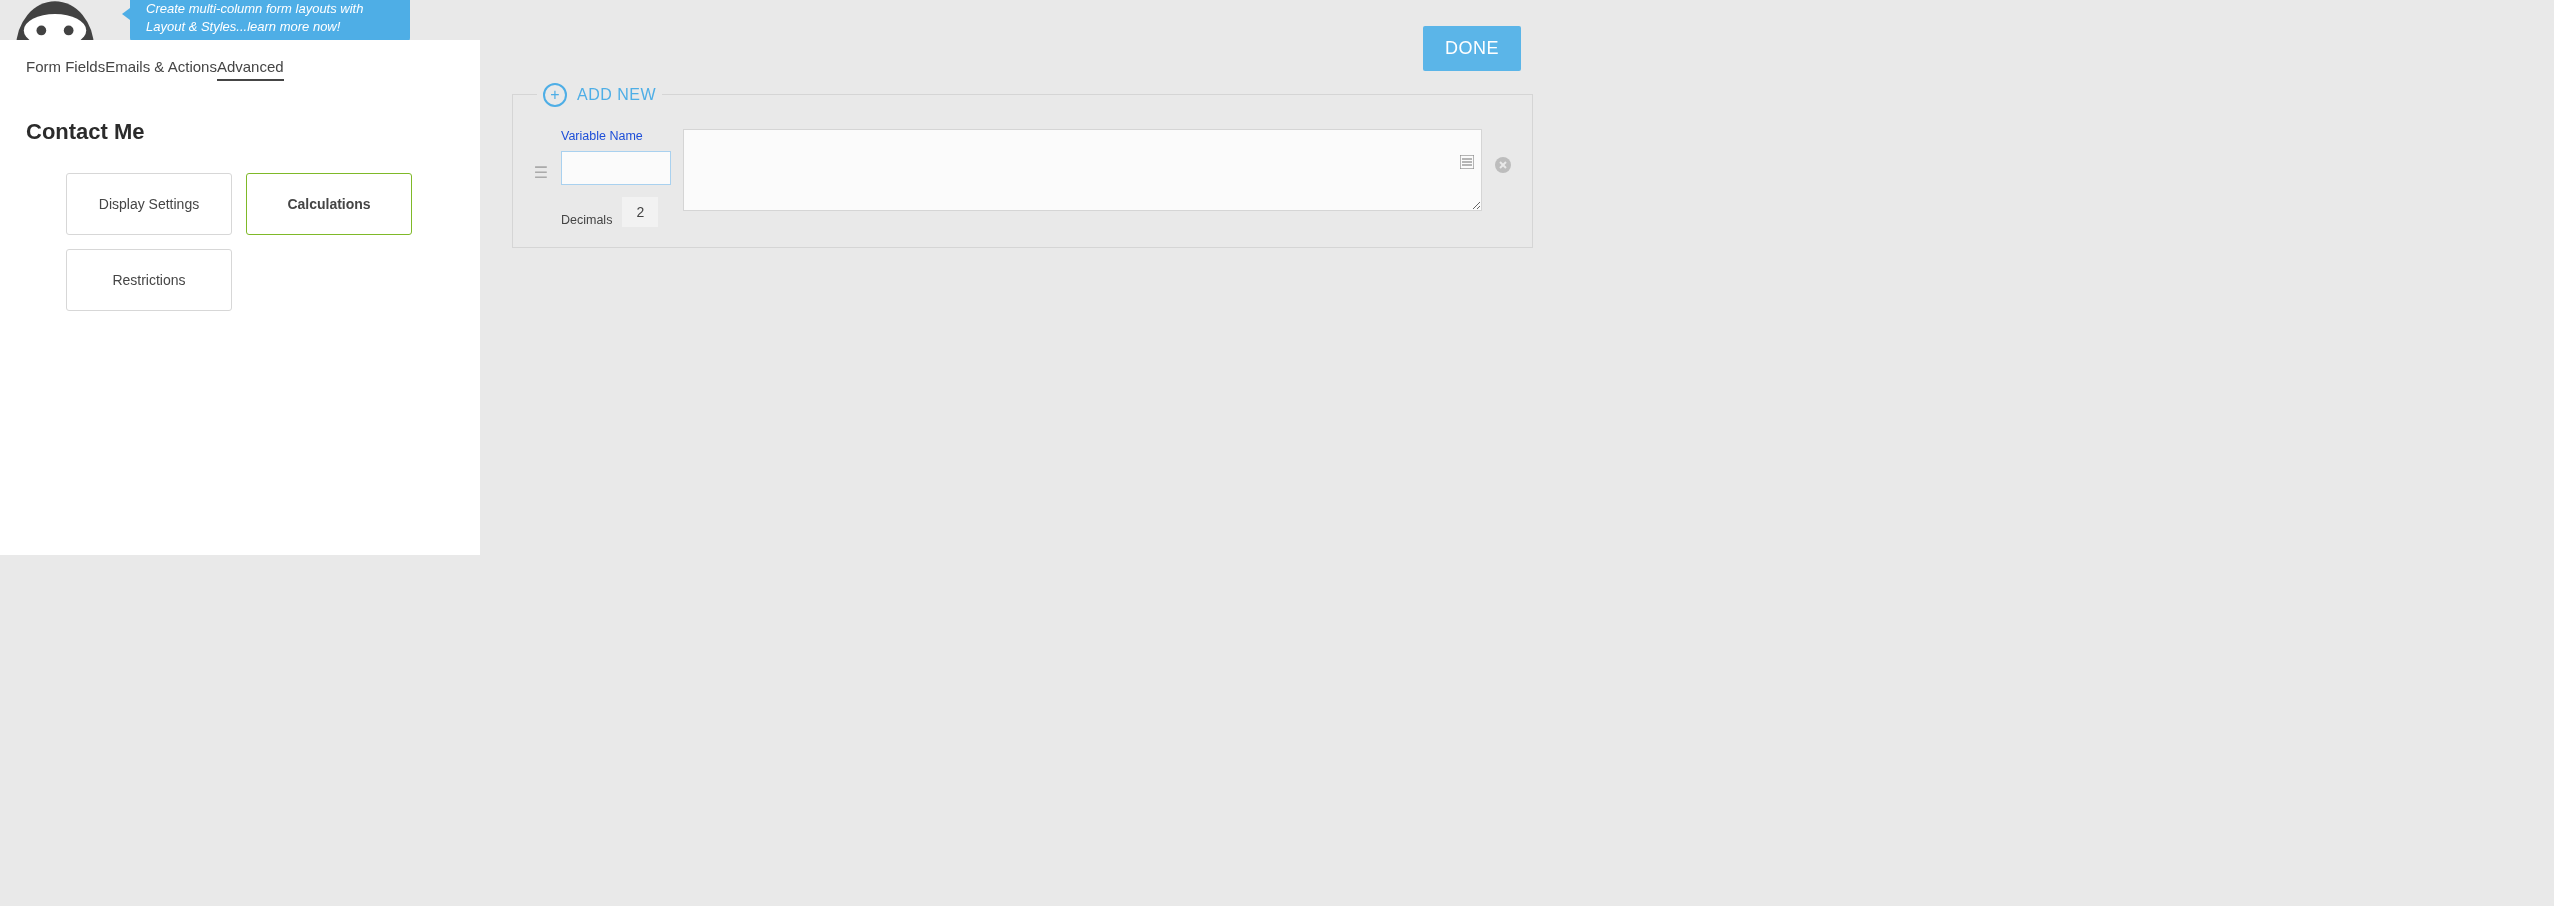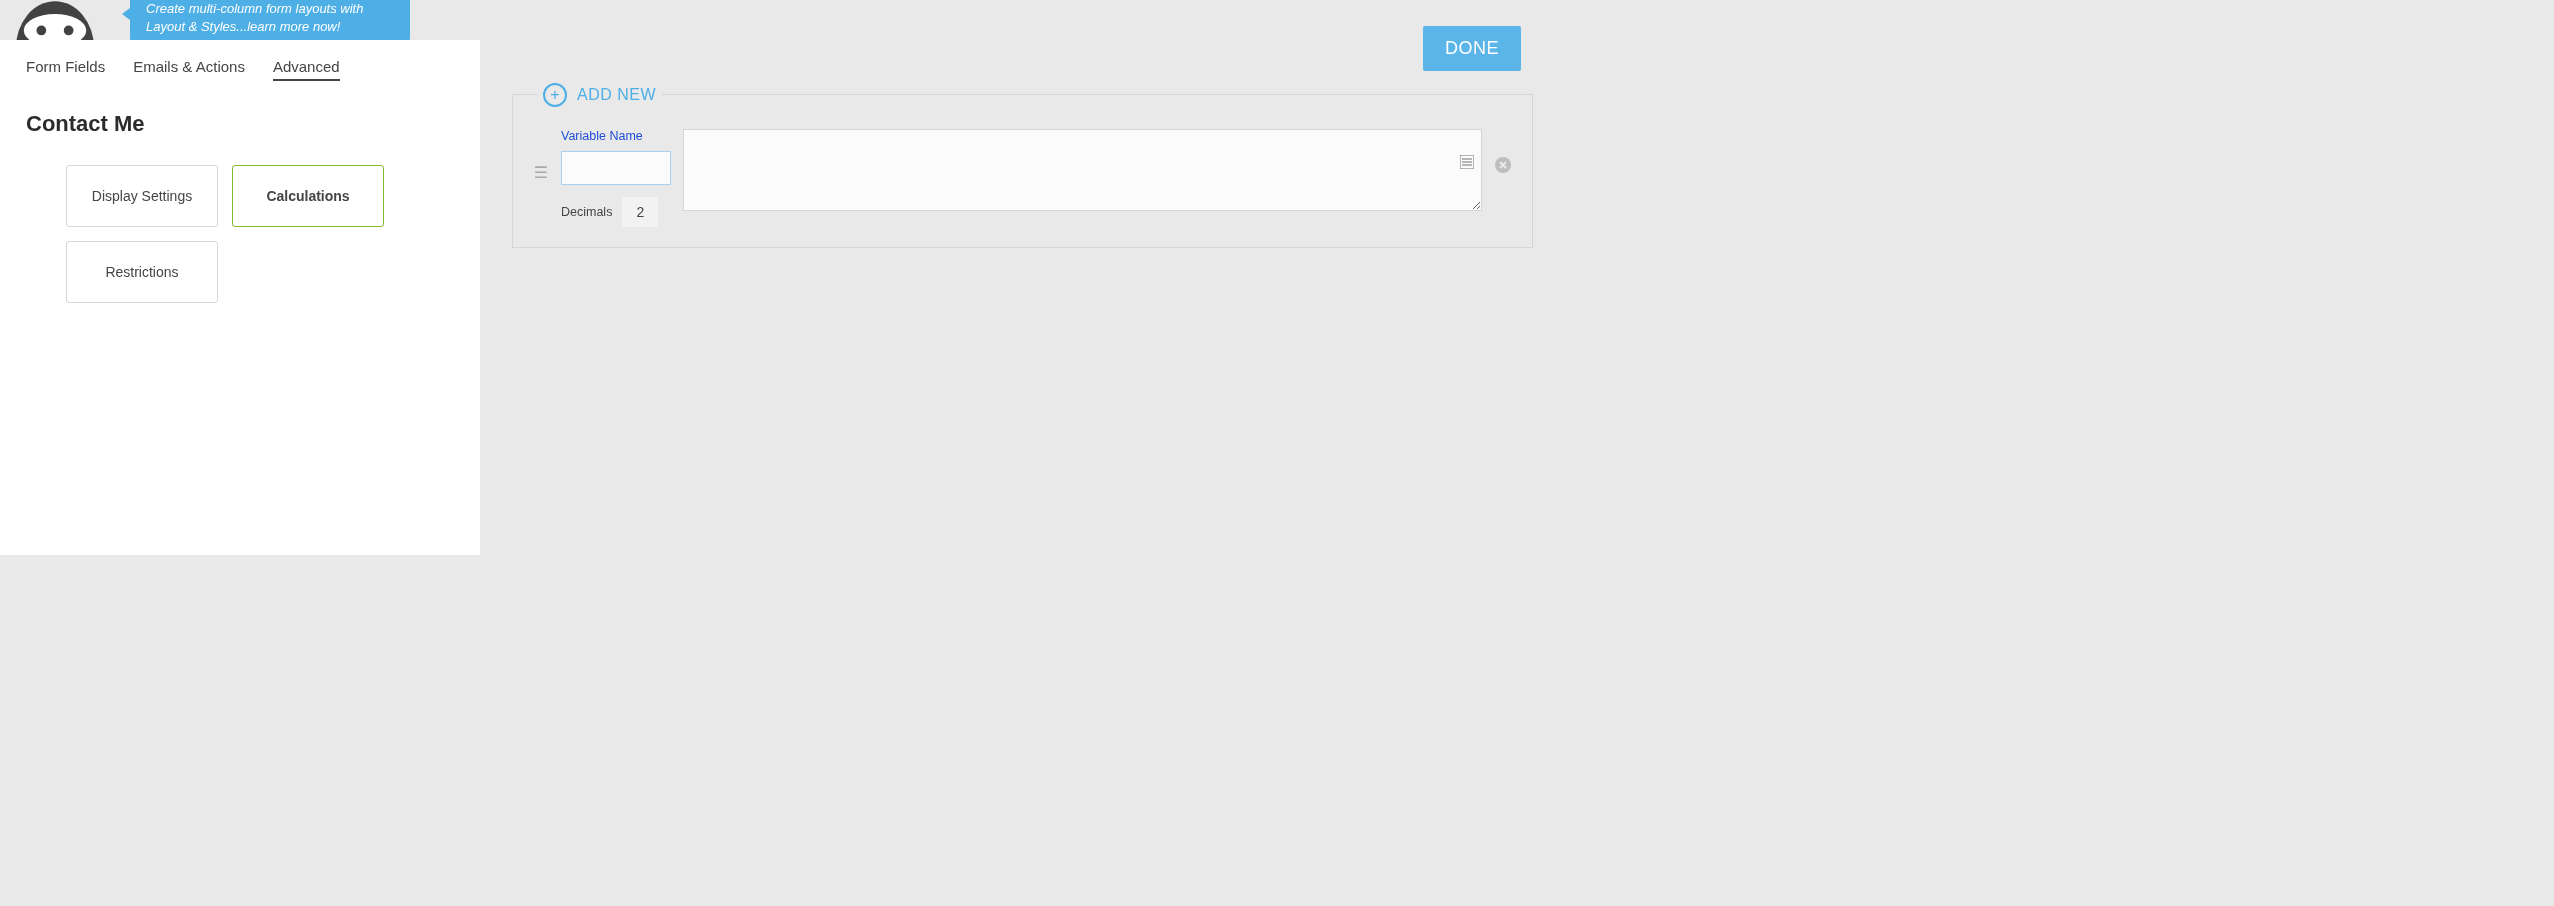--- a/index.html
+++ b/index.html
@@ -57,22 +57,21 @@
     position: absolute;
     left: 0;
     top: 40px;
     width: 480px;
     bottom: 0;
     background: #fff;
     padding: 18px 26px 0 26px;
   }
   .tabs {
     display: flex;
-    gap: 28px;
-    margin-bottom: 30px;
+    margin-bottom: 38px;
   }
   .tab {
     font-size: 15px;
     color: #454545;
     padding-bottom: 4px;
     cursor: pointer;
   }
   .tab.active {
     border-bottom: 2px solid #454545;
   }
@@ -82,21 +81,21 @@
     color: #2b2b2b;
     margin-bottom: 28px;
   }
   .card-grid {
     display: flex;
     flex-wrap: wrap;
     gap: 14px;
     padding-left: 40px;
   }
   .card {
-    width: 152px;
+    width: 166px;
     height: 62px;
     border: 1px solid #d7d7d7;
     border-radius: 3px;
     display: flex;
     align-items: center;
     justify-content: center;
     font-size: 14px;
     color: #454545;
     cursor: pointer;
     background: #fff;
@@ -180,21 +179,21 @@
     height: 34px;
     border: 1px solid #a9d1ef;
     background: #fbfbfb;
     padding: 4px 8px;
     font-size: 14px;
     outline: none;
   }
   .decimals {
     margin-top: 12px;
     display: flex;
-    align-items: center;
+    align-items: flex-end;
     gap: 10px;
   }
   .decimals-label {
     font-size: 12.5px;
     color: #444;
   }
   .decimals-input {
     width: 36px;
     height: 30px;
     border: none;

